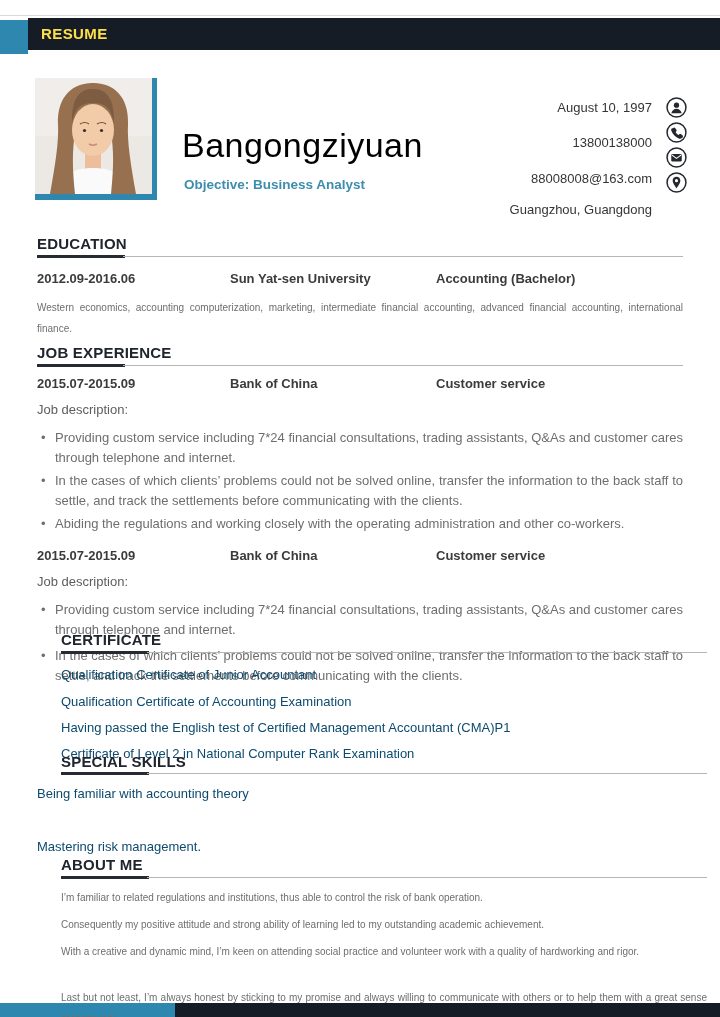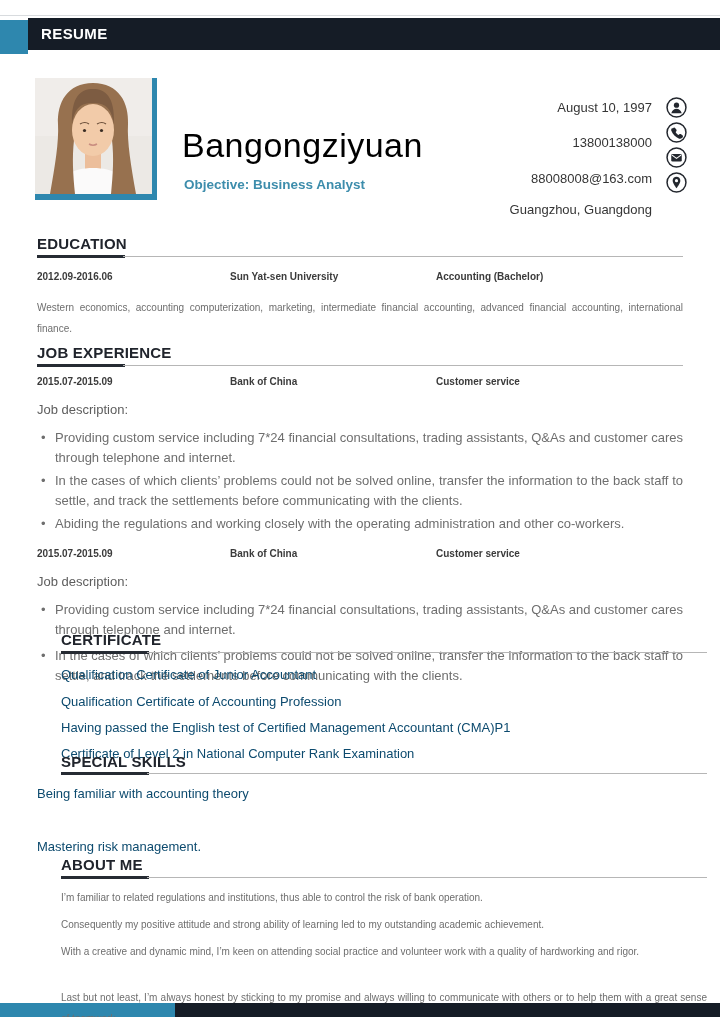--- a/index.html
+++ b/index.html
@@ -3,41 +3,41 @@
 <meta charset="utf-8">
 <style>
   * { margin:0; padding:0; box-sizing:border-box; }
   html,body { background:#ffffff; }
   body { font-family:"Liberation Sans", sans-serif; }
   .page { position:relative; width:720px; height:1017px; background:#fff; overflow:hidden; }
 
   
   .top-hairline { position:absolute; left:0; top:15px; width:720px; height:1px; background:#d8dbde; }
   .topbar { position:absolute; left:28px; top:18px; width:692px; height:32px; background:var(--navy);
-            color:#ffffff; font-size:15px; font-weight:bold; letter-spacing:.4px; line-height:32px; padding-left:13px; }
+            color:#fde047; font-size:15px; font-weight:bold; letter-spacing:.4px; line-height:32px; padding-left:13px; }
   .topbar-square { position:absolute; left:0; top:20px; width:28px; height:34px; background:var(--teal); }
 
   
   .photo-frame { position:absolute; left:35px; top:78px; width:122px; height:122px;
                  border-right:5px solid var(--teal); border-bottom:6px solid var(--teal); }
   .photo { width:117px; height:116px; overflow:hidden; background:#ece9e5; }
   .name { position:absolute; left:182px; top:126px; font-size:34px; color:#000000; letter-spacing:.5px; white-space:nowrap; }
   .objective { position:absolute; left:184px; top:177px; font-size:13.5px; font-weight:bold; color:var(--obj-teal); white-space:nowrap; }
   .contact { position:absolute; right:68px; text-align:right; font-size:13px; color:#353535; white-space:nowrap; }
   .c-birth { top:100px; } .c-phone { top:135px; } .c-email { top:171px; } .c-loc { top:202px; }
   .cicon { position:absolute; left:666px; width:21px; height:21px; }
   .i-1 { top:97px; } .i-2 { top:122px; } .i-3 { top:147px; } .i-4 { top:172px; }
 
   
   .h-title { position:absolute; left:37px; font-size:15px; font-weight:bold; color:#20242c; letter-spacing:.2px; line-height:17px; white-space:nowrap; }
   .h-rule { position:absolute; left:37px; width:646px; height:3px; }
   .h-rule::before { content:""; position:absolute; left:0; top:0; width:88px; height:3px; background:#262b33; }
   .h-rule::after  { content:""; position:absolute; left:86px; right:0; top:1px; height:1px; background:#b6b6b6; }
 
-  .row { position:absolute; left:37px; width:646px; height:16px; font-size:10px; font-weight:bold; color:#3b3b3b; }
+  .row { position:absolute; left:37px; width:646px; height:16px; font-size:13px; font-weight:bold; color:#3b3b3b; }
   .row span { position:absolute; top:0; white-space:nowrap; }
   .col1 { left:0; } .col2 { left:193px; } .col3 { left:399px; }
 
   .body-text { position:absolute; left:37px; width:646px; font-size:10px; color:#6e6e6e; line-height:20.5px; text-align:justify; }
   .label-text { position:absolute; left:37px; font-size:13px; color:#5d5d5d; white-space:nowrap; }
 
   .bullets { position:absolute; left:37px; width:646px; list-style:none; }
   .bullets li { position:relative; padding-left:18px; margin-bottom:3px; font-size:13px; color:#6e6e6e; line-height:20px; text-align:justify; }
   .bullets.gap6 li { margin-bottom:6px; }
   .bullets li::before { content:"\2022"; position:absolute; left:4px; top:0; color:#6e6e6e; }
@@ -148,21 +148,21 @@
   </div>
   <div class="label-text" style="top:574px">Job description:</div>
   <ul class="bullets gap6" style="top:600px">
     <li>Providing custom service including 7*24 financial consultations, trading assistants, Q&amp;As and customer cares through telephone and internet.</li>
     <li>In the cases of which clients’ problems could not be solved online, transfer the information to the back staff to settle, and track the settlements before communicating with the clients.</li>
   </ul>
 
   <div class="h-title layer-top" style="top:631px">CERTIFICATE</div>
   <div class="h-rule layer-top" style="top:651px"></div>
   <div class="plain-item layer-top" style="top:667px">Qualification Certificate of Junior Accountant</div>
-  <div class="plain-item layer-top" style="top:694px">Qualification Certificate of Accounting Profession</div>
+  <div class="plain-item layer-top" style="top:694px">Qualification Certificate of Accounting Examination</div>
   <div class="plain-item layer-top" style="top:720px">Having passed the English test of Certified Management Accountant (CMA)P1</div>
   <div class="plain-item layer-top" style="top:746px">Certificate of Level 2 in National Computer Rank Examination</div>
 
   <div class="h-title layer-top" style="top:753px">SPECIAL SKILLS</div>
   <div class="h-rule layer-top" style="top:772px"></div>
   <div class="plain-item" style="top:786px">Being familiar with accounting theory</div>
   <div class="plain-item" style="top:839px">Mastering risk management.</div>
 
   <div class="h-title layer-top" style="top:856px">ABOUT ME</div>
   <div class="h-rule layer-top" style="top:876px"></div>

